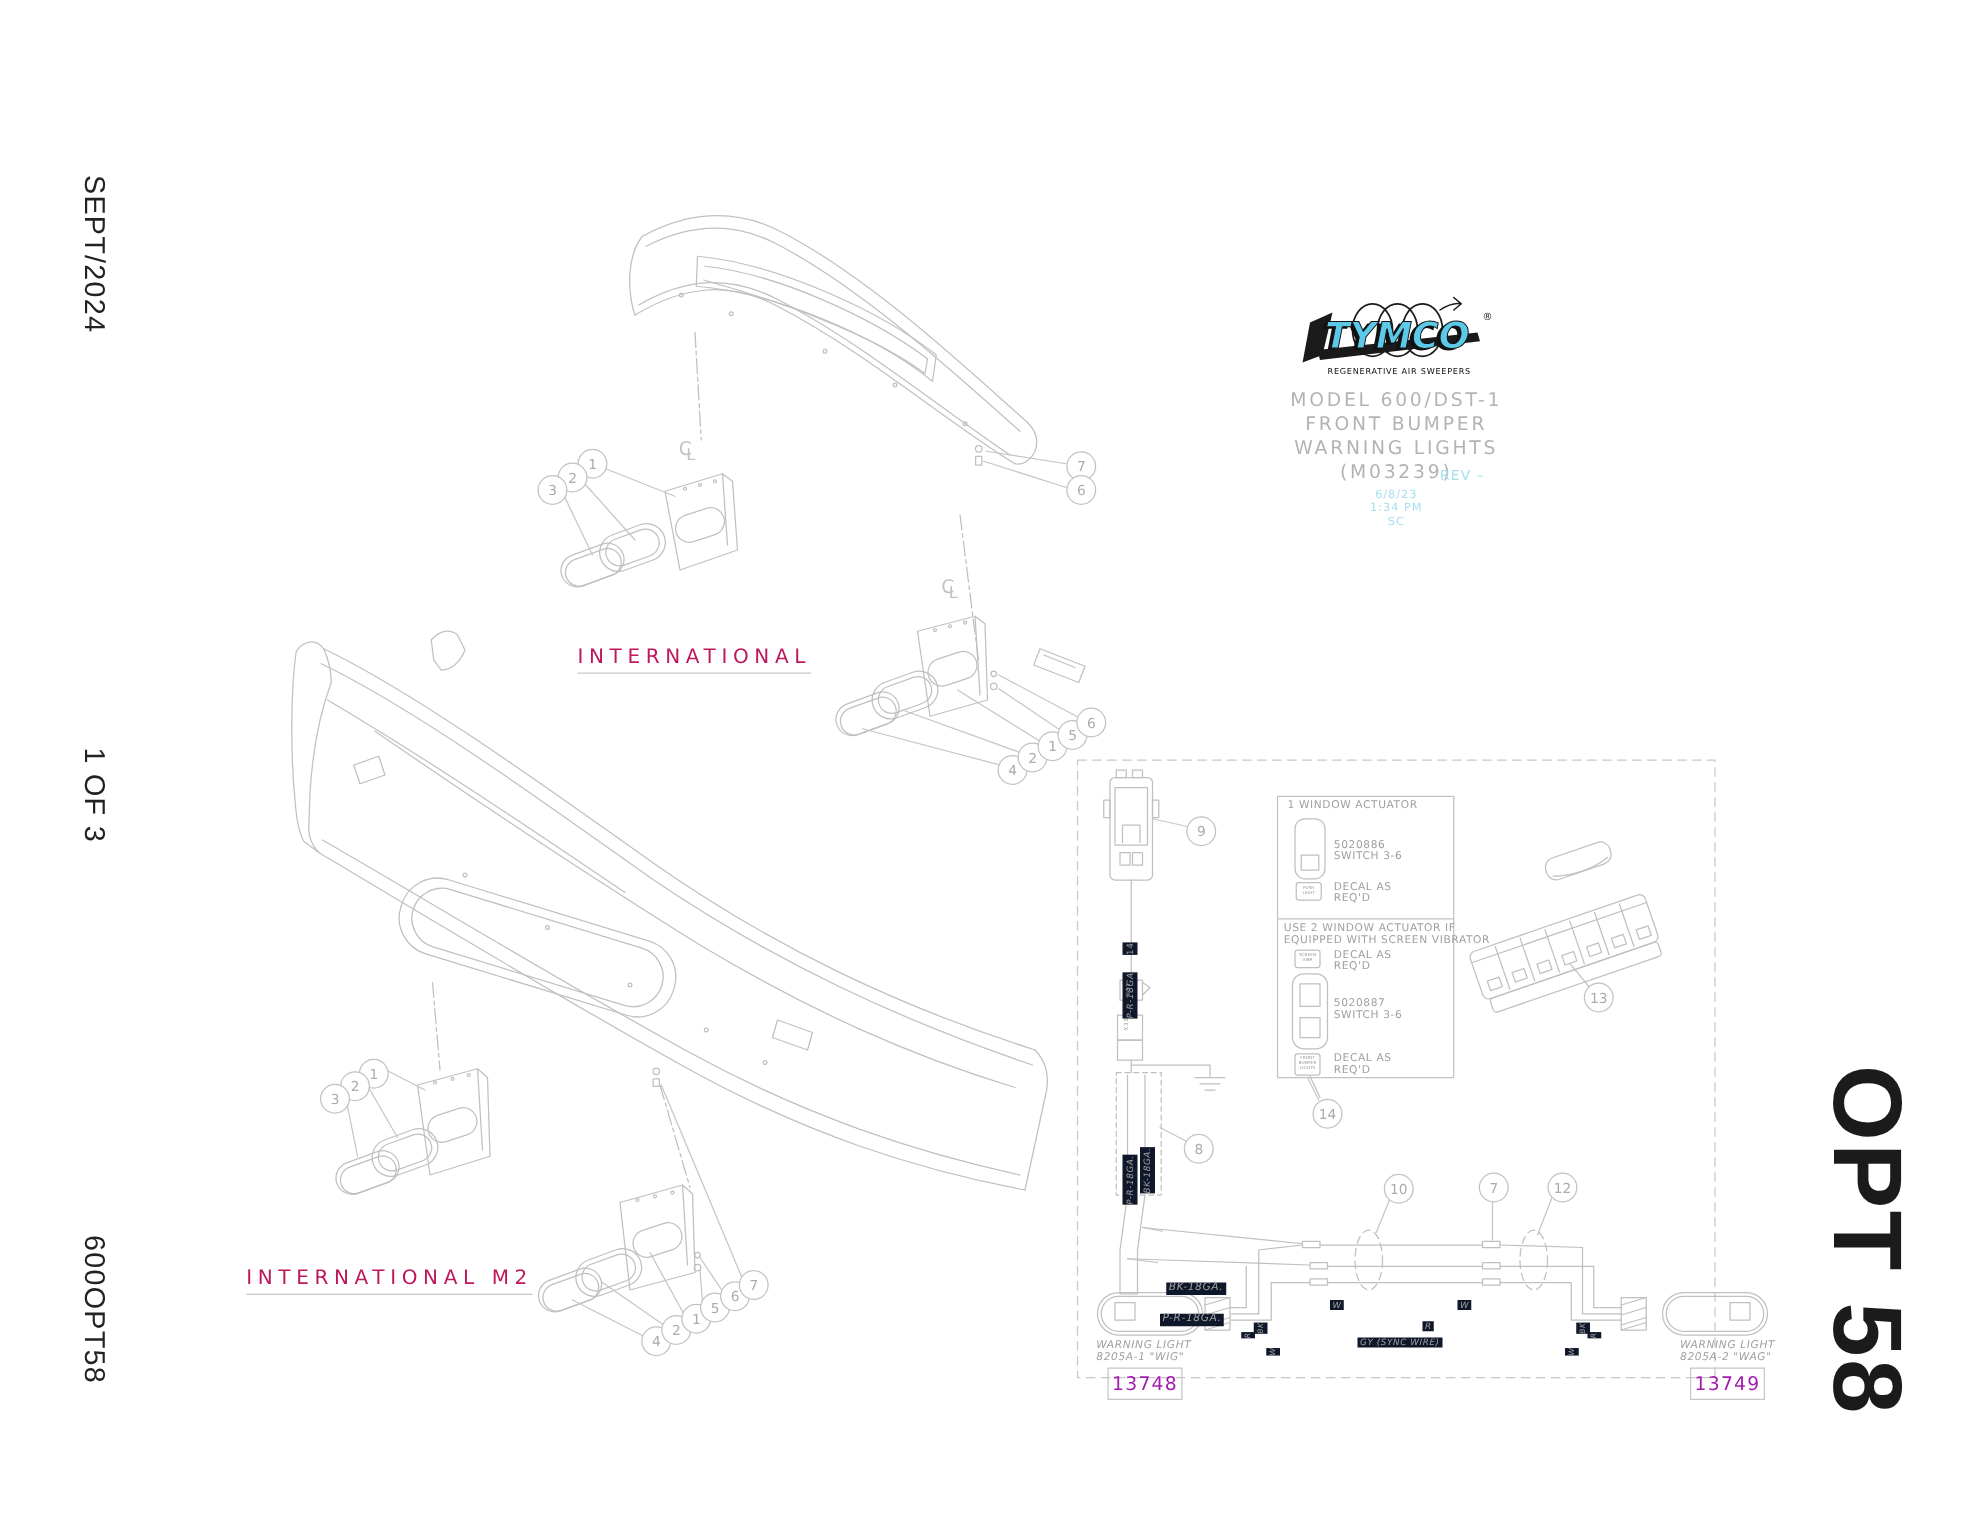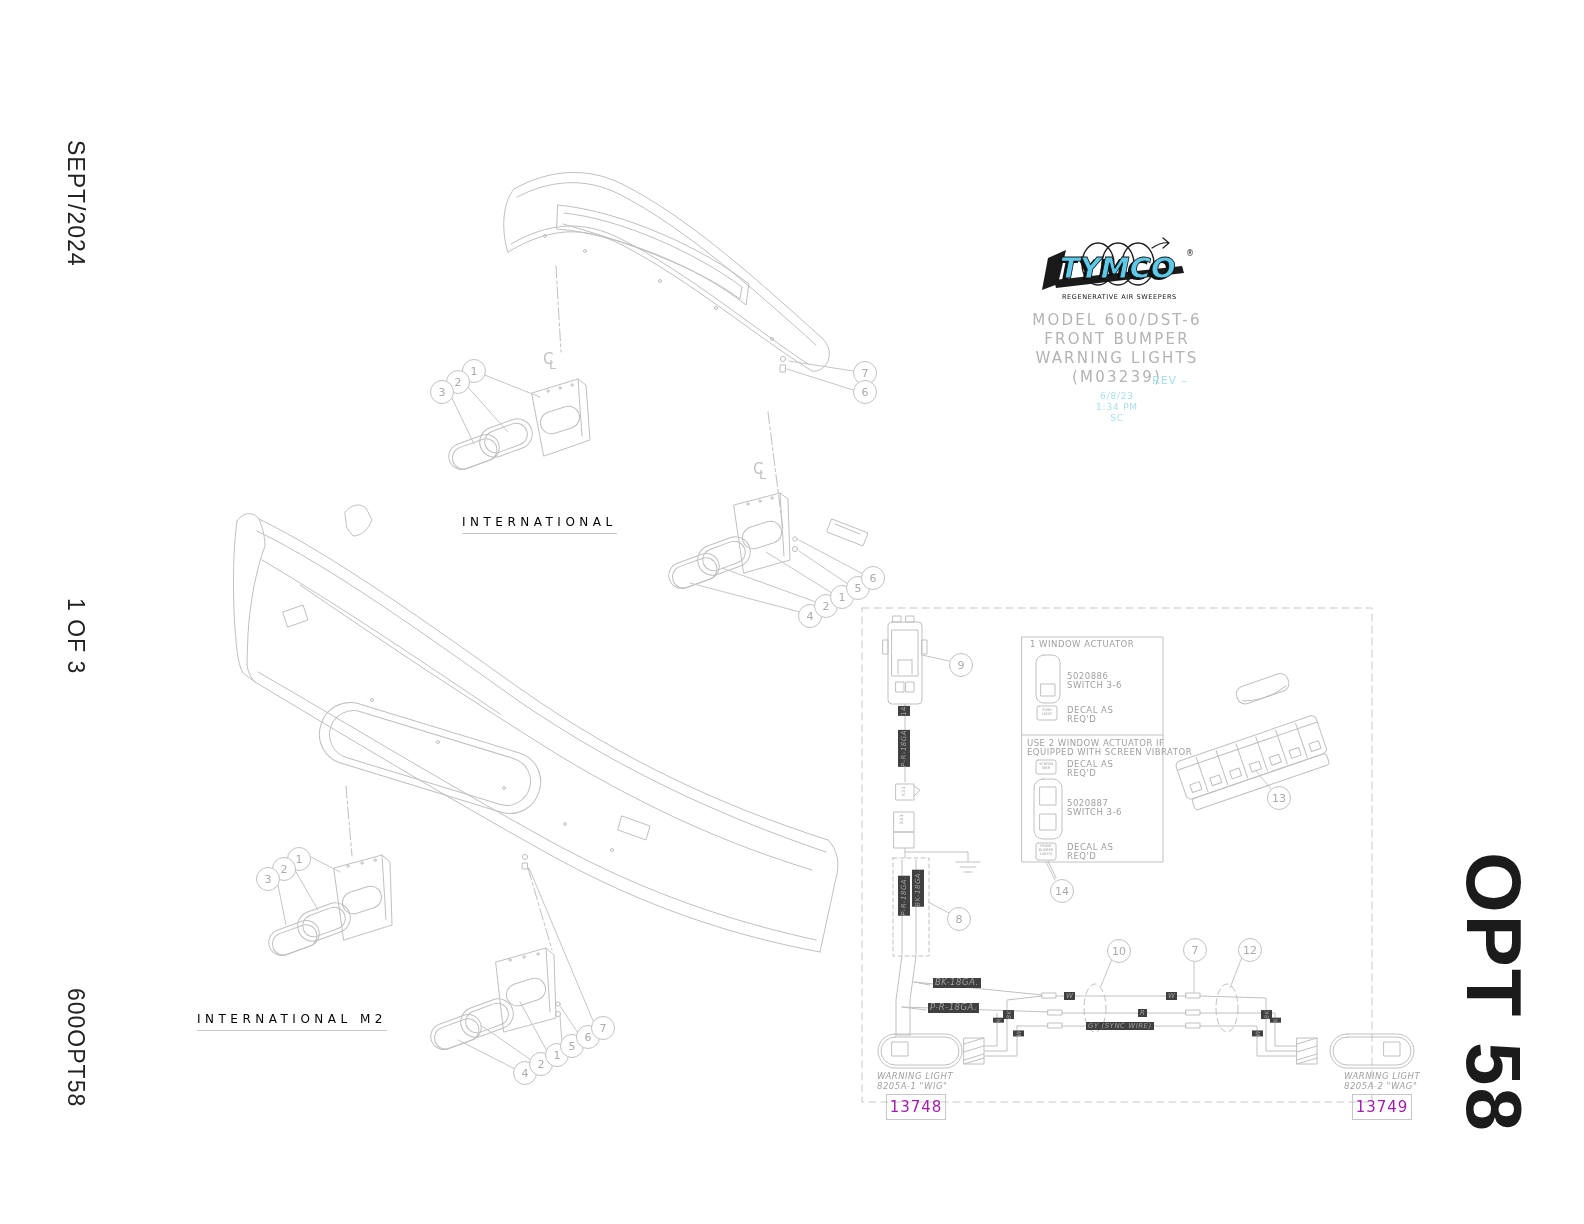--- a/index.html
+++ b/index.html
@@ -6,33 +6,33 @@
   .page{position:relative;width:1584px;height:1224px;background:#fff;overflow:hidden;
         font-family:"DejaVu Sans",sans-serif;}
   .abs{position:absolute;}
   svg{position:absolute;left:0;top:0;}
   
   .cad{color:#a0a0a0;letter-spacing:.5px;white-space:nowrap;}
   .t8{font-size:8.5px;line-height:9.5px;}
   .t7{font-size:7px;line-height:8px;}
   .t6{font-size:6px;line-height:7px;}
   .it{font-style:italic;}
-  .wbg{background:#404040;padding:0 2px;}
+  .wbg{background:#0f172a;padding:0 2px;margin-top:48px;}
   .vdn{writing-mode:vertical-rl;}
   .vup{writing-mode:vertical-rl;transform:rotate(180deg);}
   
   .margin-text{font-family:"Liberation Sans",sans-serif;color:#222;font-size:23px;letter-spacing:1px;}
   .opt-big{font-family:"Liberation Sans",sans-serif;color:#1b1b1b;font-size:78px;font-weight:700;letter-spacing:2px;}
   
   .titleblock{left:1027px;top:311px;width:180px;text-align:center;}
   .titleblock div{color:#b3b3b3;font-size:15px;letter-spacing:2.2px;line-height:19px;white-space:nowrap;}
   .cyan{color:#a5dff0 !important;}
   .stamp{font-size:9px !important;letter-spacing:.8px !important;line-height:11px !important;}
   
-  .seclabel{color:#000000;font-size:12px;letter-spacing:4.5px;border-bottom:1px solid #c8c8c8;
+  .seclabel{color:#be185d;font-size:16px;letter-spacing:4.5px;border-bottom:1px solid #c8c8c8;
             padding-bottom:4px;white-space:nowrap;}
   
   .callout{width:22px;height:22px;border:1px solid #c2c2c2;border-radius:50%;color:#ababab;
            font-size:11px;display:flex;align-items:center;justify-content:center;background:#fff;}
   
   .cl{width:18px;height:24px;color:#c2c2c2;}
   .cl .c{position:absolute;left:0;top:0;font-size:15px;}
   .cl .l{position:absolute;left:6px;top:7px;font-size:13px;}
   
   .tagbox{width:58px;height:24px;border:1px solid #c6c6c6;color:#a21caf;font-size:15px;
@@ -343,21 +343,21 @@
     <polygon points="8,18 26,10 18,44 2,50" fill="#1a1a1a"></polygon>
     <polygon points="14,40 142,26 144,33 16,48" fill="#1a1a1a"></polygon>
     <text x="17" y="40" font-family="DejaVu Sans, sans-serif" font-size="29" font-style="italic" font-weight="bold" fill="#111">TYMCO</text>
     <text x="20" y="38" font-family="DejaVu Sans, sans-serif" font-size="29" font-style="italic" font-weight="bold" fill="#5cc9e8" stroke="#111" stroke-width="0.8">TYMCO</text>
     <text x="146" y="16" font-size="8" fill="#1a1a1a">®</text>
   </svg>
   <div class="abs tagline" style="left:22px;top:53px;">REGENERATIVE AIR SWEEPERS</div>
 </div>
 
 <div class="abs titleblock">
-  <div>MODEL 600/DST-6</div>
+  <div>MODEL 600/DST-1</div>
   <div>FRONT BUMPER</div>
   <div>WARNING LIGHTS</div>
   <div>(M03239)</div>
 </div>
 <div class="abs cyan" style="left:1152px;top:374px;font-size:11px;letter-spacing:1px;">REV –</div>
 <div class="abs titleblock" style="top:391px;">
   <div class="cyan stamp">6/8/23</div>
   <div class="cyan stamp">1:34 PM</div>
   <div class="cyan stamp">SC</div>
 </div>

